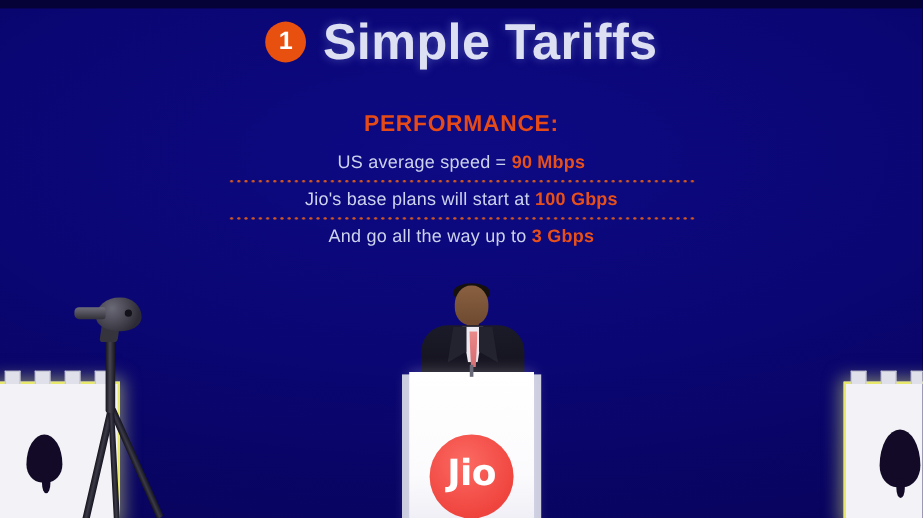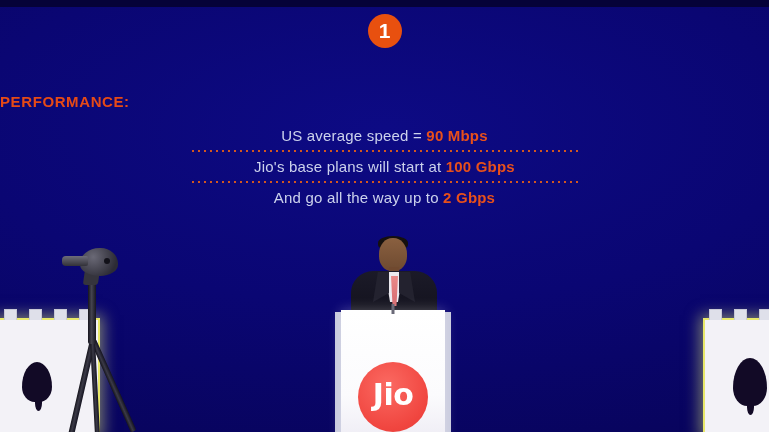--- a/index.html
+++ b/index.html
@@ -168,22 +168,22 @@
     padding-bottom:1px;
   }
   .title {
     font-size:42px; font-weight:bold; color:#dde0f2;
     letter-spacing:0.3px; line-height:1;
     text-shadow:0 0 8px rgba(140,150,230,0.45);
   }
 
   .perf {
     position:absolute; left:0; top:93px; width:769px;
-    text-align:left;
-    font-size:15px; font-weight:bold; color:#e64a16;
+    text-align:center;
+    font-size:19px; font-weight:bold; color:#e64a16;
     letter-spacing:0.6px;
   }
 
   .lines { position:absolute; left:0; top:123px; width:769px; }
   .line {
     text-align:center;
     font-size:15px; color:#ccd2ec;
     padding:4px 0 5px;
     letter-spacing:0.2px;
   }
@@ -244,35 +244,36 @@
   <div class="podium-edge-r"></div>
   <div class="podium">
     <div class="podium-mic"></div>
     <div class="jio-circle">
       <span class="jio-text">Jio</span>
     </div>
   </div>
 
   <div class="title-row">
     <div class="badge">1</div>
+    <div class="title">Simple Tariffs</div>
   </div>
 
   <div class="perf">PERFORMANCE:</div>
 
   <div class="lines">
 
     <div class="line">
       <span>US average speed = </span><b>90 Mbps</b>
     </div>
     <div class="divider"></div>
 
     <div class="line">
       <span>Jio's base plans will start at </span><b>100 Gbps</b>
     </div>
     <div class="divider"></div>
 
     <div class="line">
-      <span>And go all the way up to </span><b>2 Gbps</b>
+      <span>And go all the way up to </span><b>3 Gbps</b>
     </div>
 
   </div>
 
 </div>
 
 </body></html>

